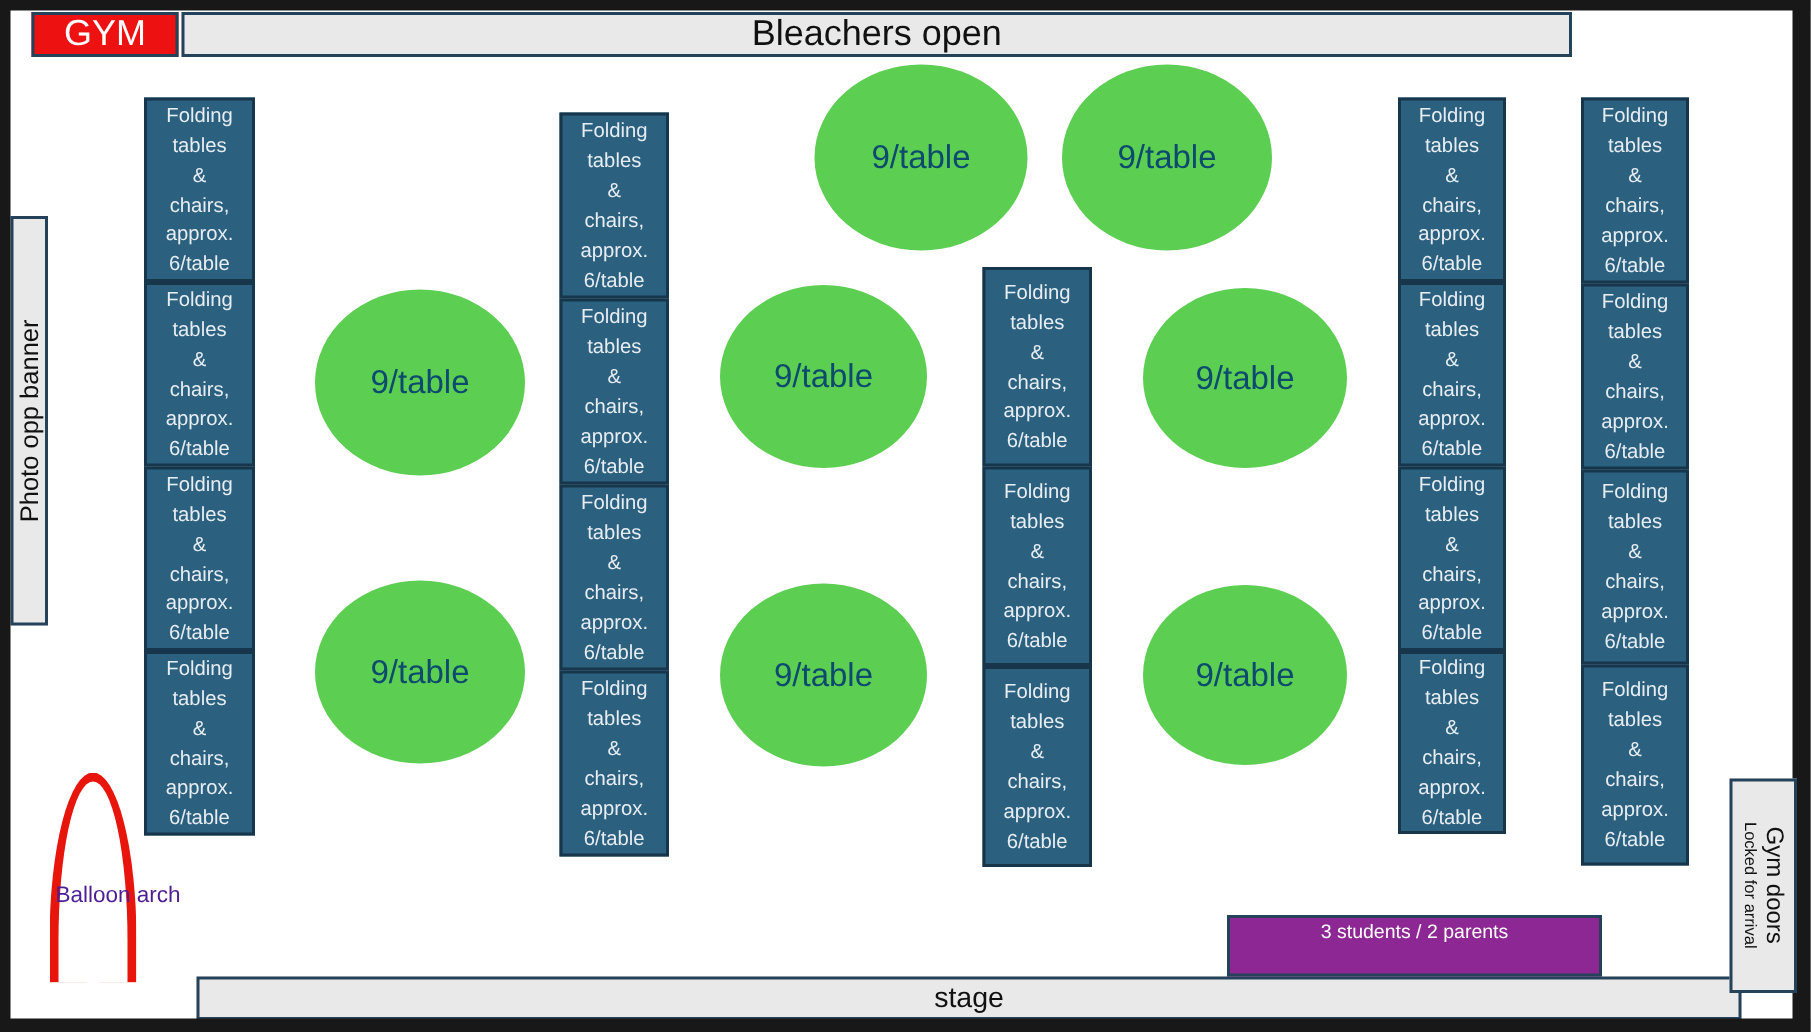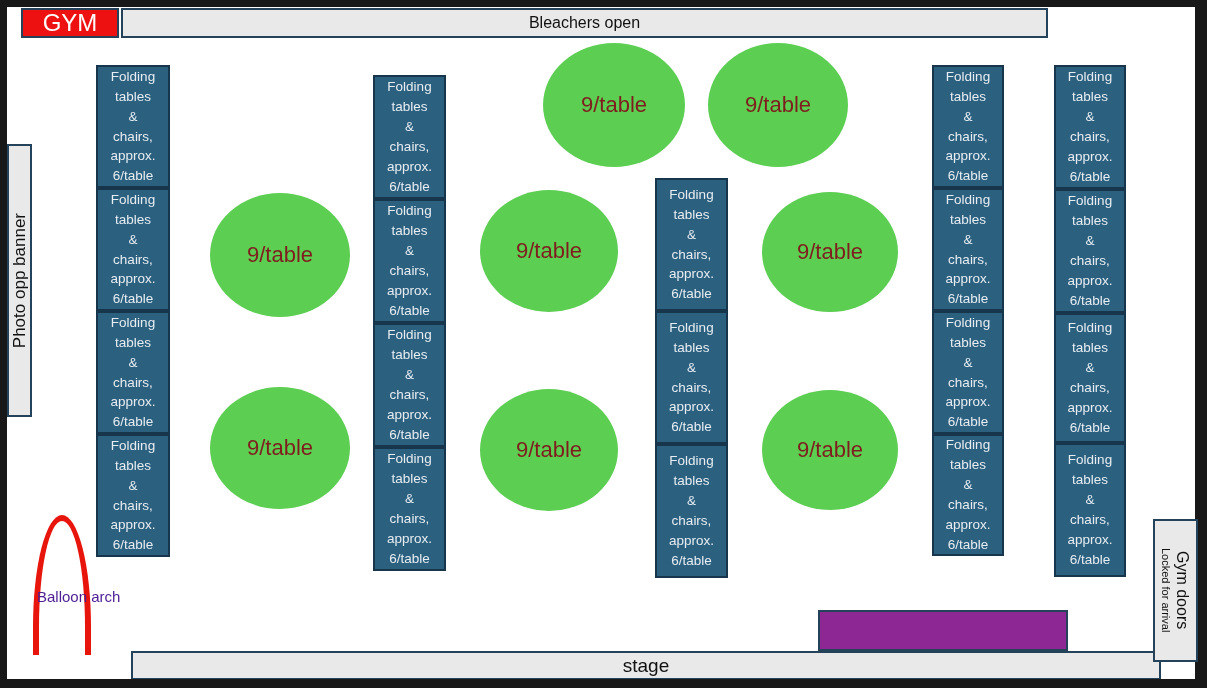--- a/index.html
+++ b/index.html
@@ -17,21 +17,21 @@
   .frame.right  { left:1195px; top:0; width:12px; height:688px; }
 
   .gym-label {
     position:absolute; left:21px; top:8px; width:98px; height:30px;
     background:var(--red,#ee1111); border:2px solid var(--edge,#24425a);
     color:#fff; font-size:24px; display:flex; align-items:center; justify-content:center;
   }
   .bleachers {
     position:absolute; left:121px; top:8px; width:927px; height:30px;
     background:var(--gray,#e9e9e9); border:2px solid var(--edge,#24425a);
-    color:#111; font-size:16px; display:flex; align-items:center; justify-content:center;
+    color:#111; font-size:24px; display:flex; align-items:center; justify-content:center;
   }
   .photo-banner {
     position:absolute; left:7px; top:144px; width:25px; height:273px;
     background:var(--gray,#e9e9e9); border:2px solid var(--edge,#24425a);
     display:flex; align-items:center; justify-content:center; z-index:2;
   }
   .photo-banner span {
     writing-mode:vertical-rl; transform:rotate(180deg);
     color:#111; font-size:17px; white-space:nowrap;
   }
@@ -58,21 +58,21 @@
   .prize-title { font-size:21px; line-height:22px; }
   .prize-sub   { font-size:13px; line-height:15px; }
   .fold-box {
     position:absolute; background:var(--teal,#2c607f); border:2px solid var(--tealEdge,#17354b);
     color:#e6edf3; font-size:13.5px; line-height:1.47; text-align:center;
     white-space:pre-line; display:flex; align-items:center; justify-content:center;
     z-index:2;
   }
   .round-table {
     position:absolute; background:var(--green,#5cce52); border-radius:50%;
-    color:#7f1d1d; font-size:22px; display:flex; align-items:center; justify-content:center;
+    color:#0c4a6e; font-size:22px; display:flex; align-items:center; justify-content:center;
     z-index:2;
     text-align:right;
   }
   .arch {
     position:absolute; left:33px; top:515px; width:58px; height:140px;
     border:6px solid var(--archRed,#e8150c); border-bottom:none;
     border-radius:29px 29px 0 0 / 112px 112px 0 0; z-index:4;
   }
   .arch-label {
     position:absolute; left:2px; top:588px; width:130px;
@@ -89,20 +89,21 @@
   <div class="bleachers">Bleachers open</div>
 
   <div class="photo-banner">
     <span>Photo opp banner</span>
   </div>
 
   <div class="arch"></div>
   <div class="arch-label">Balloon arch</div>
 
   <div class="prize">
+    <div class="prize-sub">3 students / 2 parents</div>
   </div>
 
   <div class="stage">stage</div>
 
   <div class="gym-doors">
     <span class="gd1">Gym doors</span>
     <span class="gd2">Locked for arrival</span>
   </div>
 
   <div class="frame top"></div>

